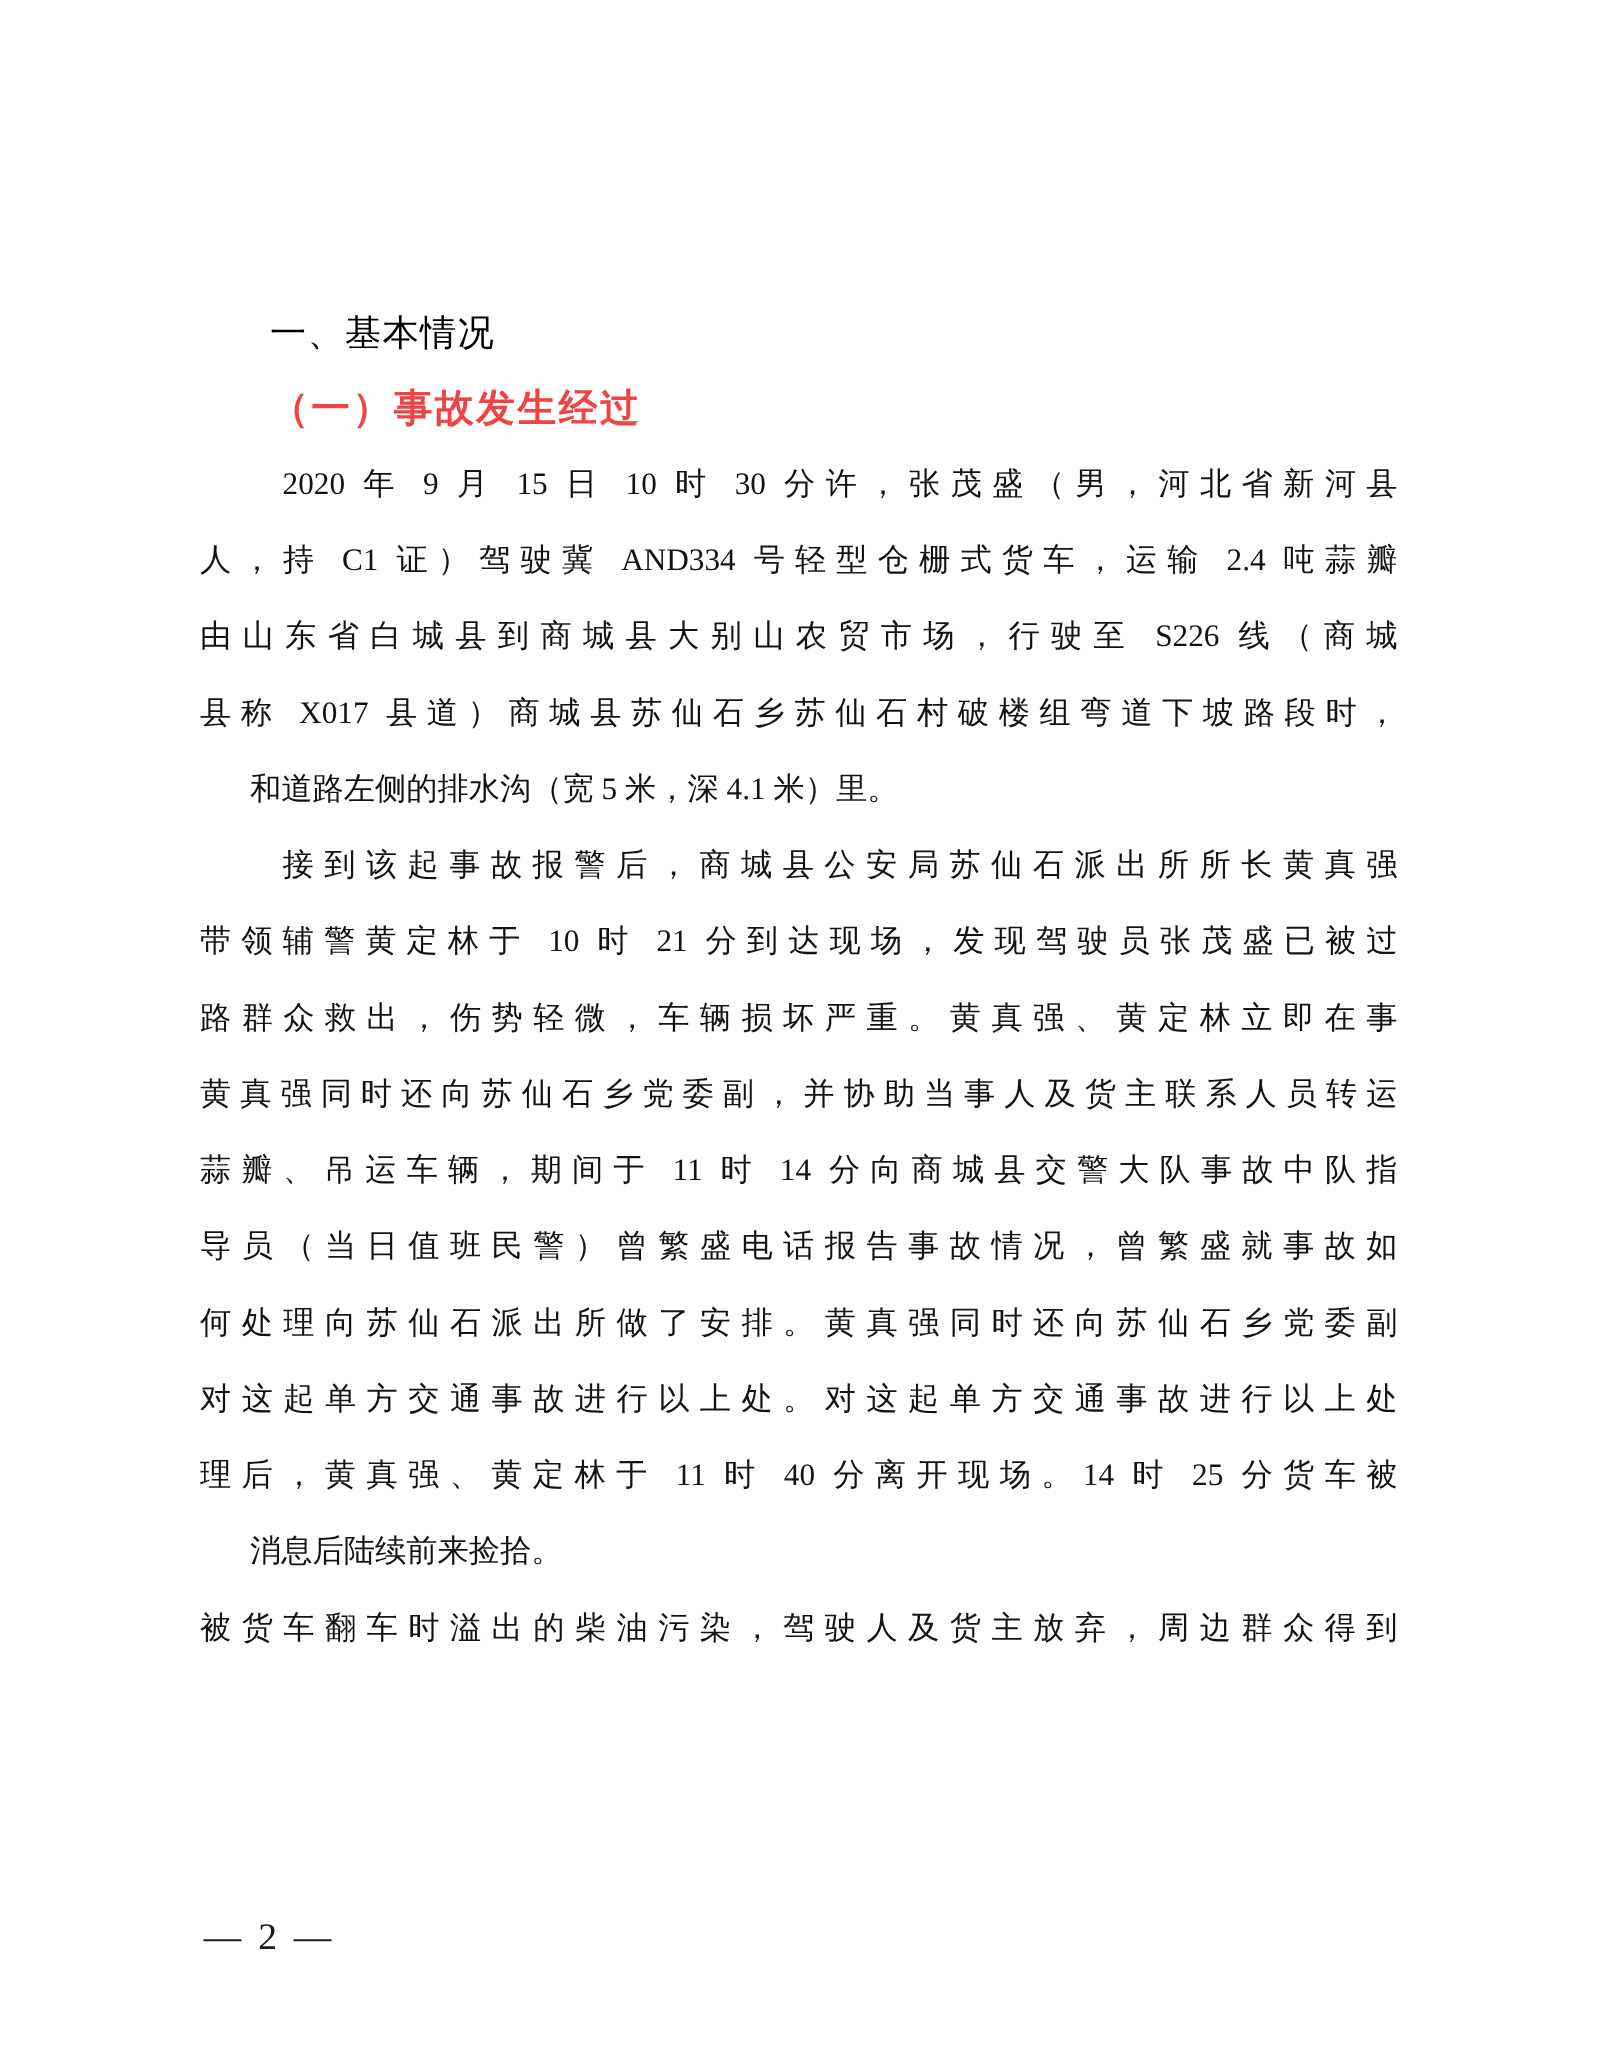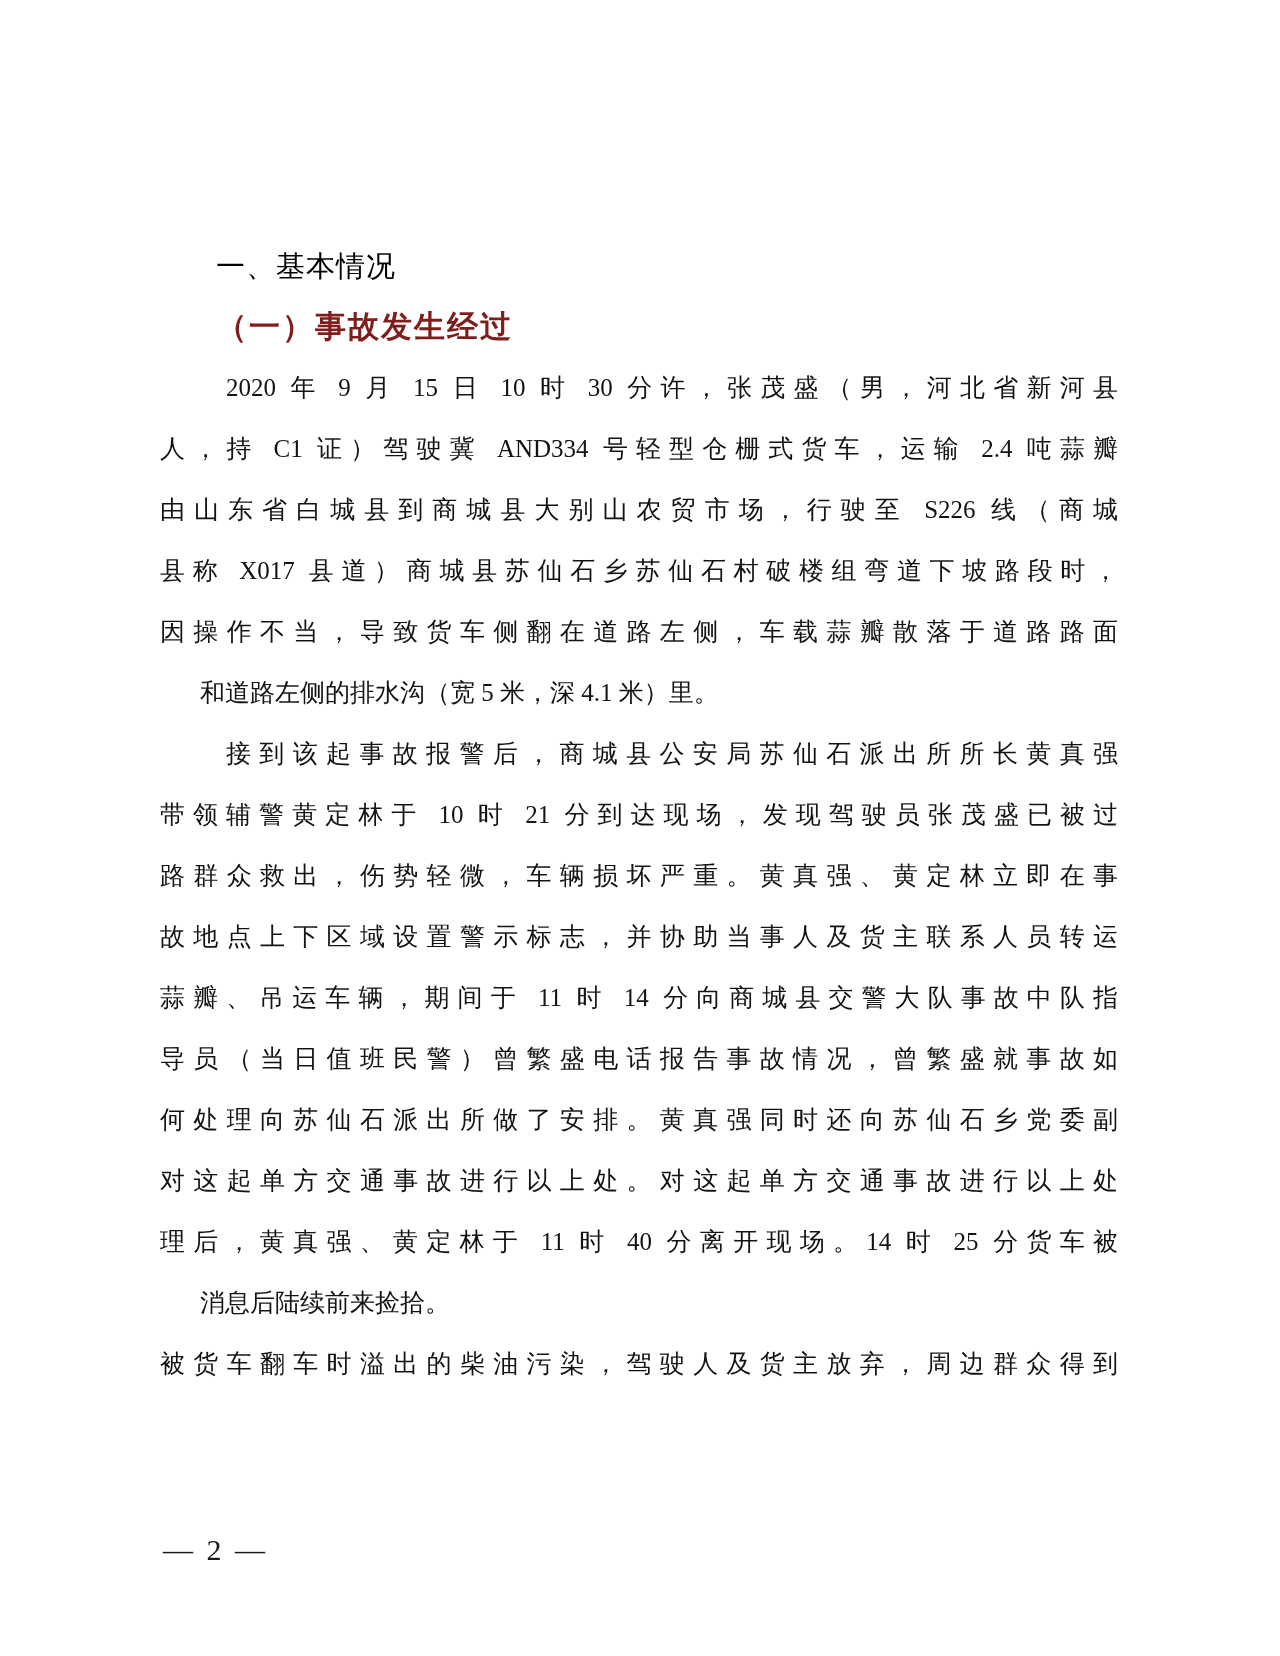--- a/index.html
+++ b/index.html
@@ -34,21 +34,21 @@
     color: #000000;
   }
   .subsection-heading {
     font-family: "Liberation Serif", "DejaVu Serif", serif;
     font-weight: 700;
     font-size: 31px;
     line-height: 61px;
     height: 61px;
     padding-left: 56px;
     letter-spacing: 2px;
-    color: #7f1d1d;
+    color: #ef4444;
   }
   .para { width: 958px; }
   .line {
     font-size: 25px;
     line-height: 61px;
     height: 61px;
     white-space: nowrap;
     text-align: justify;
     text-align-last: justify;
     overflow: hidden;
@@ -79,29 +79,28 @@
 
     <div class="section-heading">一、基本情况</div>
 
     <div class="subsection-heading">（一）事故发生经过</div>
 
     <div class="para">
       <div class="line first">2020 年 9 月 15 日 10 时 30 分许，张茂盛（男，河北省新河县</div>
       <div class="line">人，持 C1 证）驾驶冀 AND334 号轻型仓栅式货车，运输 2.4 吨蒜瓣</div>
       <div class="line">由山东省白城县到商城县大别山农贸市场，行驶至 S226 线（商城</div>
       <div class="line">县称 X017 县道）商城县苏仙石乡苏仙石村破楼组弯道下坡路段时，</div>
-      <div class="line">因操作不当，导致货车侧翻在道路左侧，车载蒜瓣散落于道路路面</div>
       <div class="line last">和道路左侧的排水沟（宽 5 米，深 4.1 米）里。</div>
     </div>
 
     <div class="para">
       <div class="line first">接到该起事故报警后，商城县公安局苏仙石派出所所长黄真强</div>
       <div class="line">带领辅警黄定林于 10 时 21 分到达现场，发现驾驶员张茂盛已被过</div>
       <div class="line">路群众救出，伤势轻微，车辆损坏严重。黄真强、黄定林立即在事</div>
-      <div class="line">故地点上下区域设置警示标志，并协助当事人及货主联系人员转运</div>
+      <div class="line">黄真强同时还向苏仙石乡党委副，并协助当事人及货主联系人员转运</div>
       <div class="line">蒜瓣、吊运车辆，期间于 11 时 14 分向商城县交警大队事故中队指</div>
       <div class="line">导员（当日值班民警）曾繁盛电话报告事故情况，曾繁盛就事故如</div>
       <div class="line">何处理向苏仙石派出所做了安排。黄真强同时还向苏仙石乡党委副</div>
       <div class="line">对这起单方交通事故进行以上处。对这起单方交通事故进行以上处</div>
       <div class="line">理后，黄真强、黄定林于 11 时 40 分离开现场。14 时 25 分货车被</div>
       <div class="line last">消息后陆续前来捡拾。</div>
       <div class="line">被货车翻车时溢出的柴油污染，驾驶人及货主放弃，周边群众得到</div>
     </div>
 
   </div>

